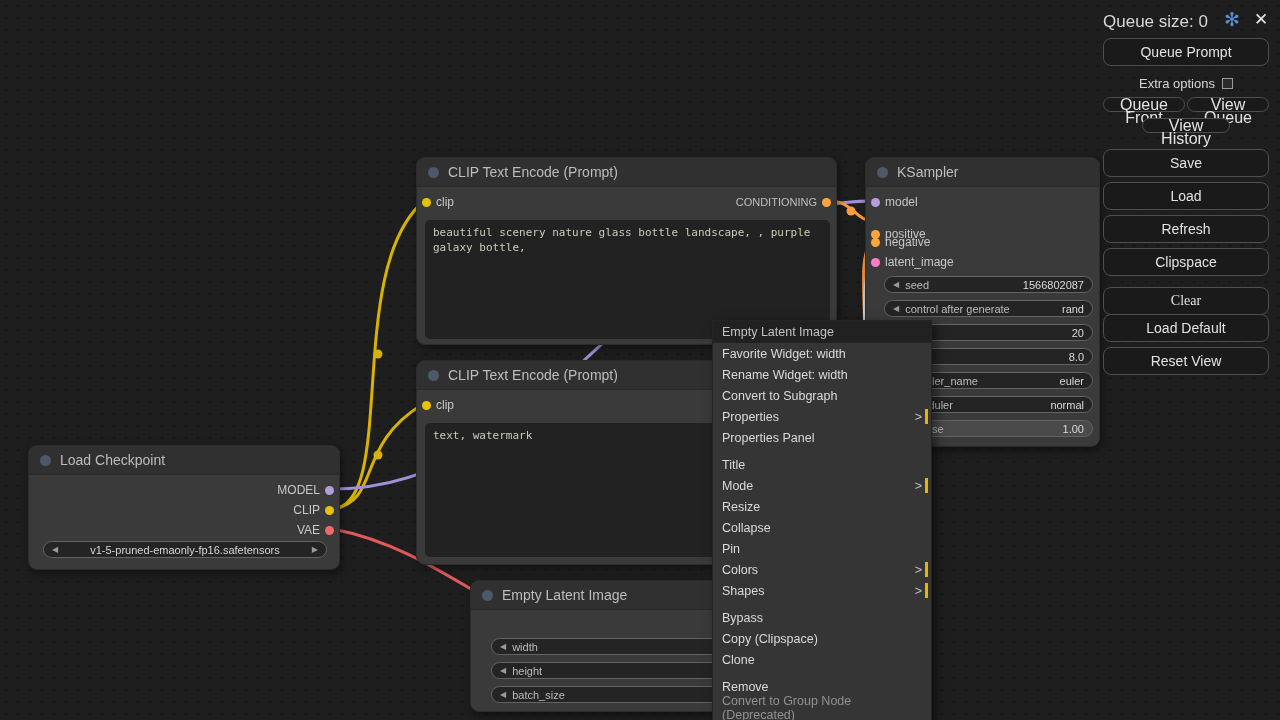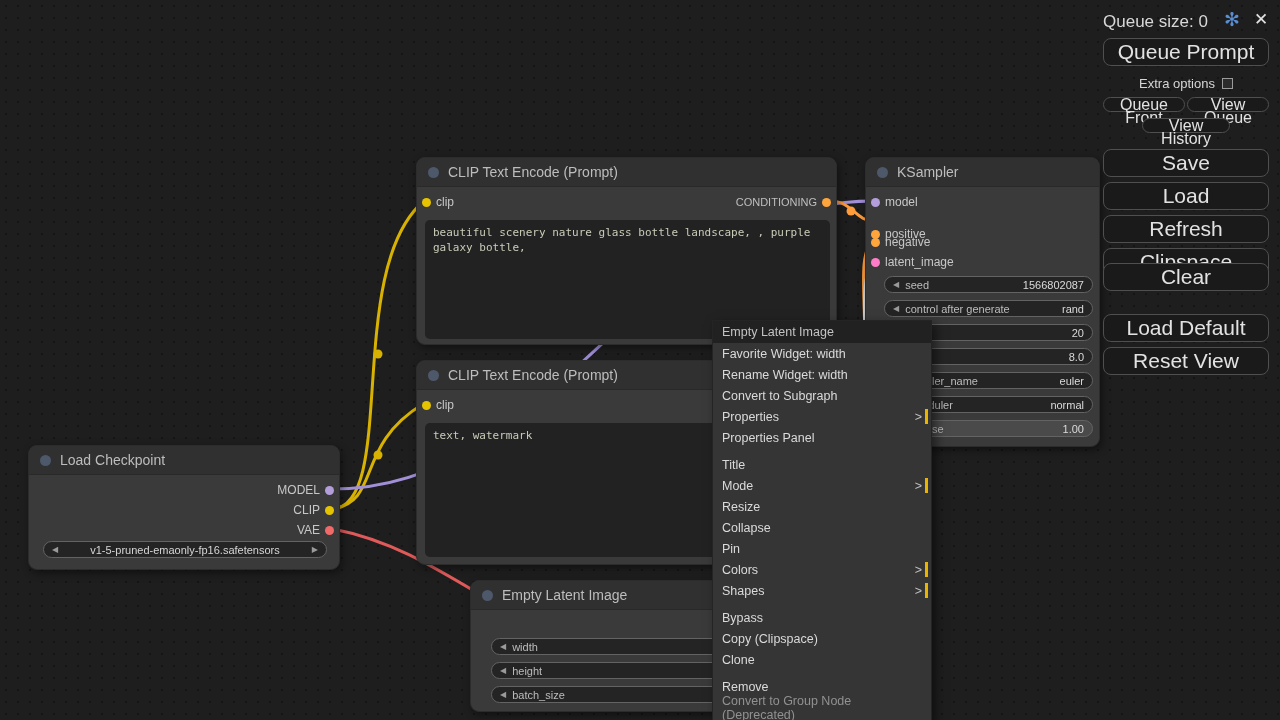--- a/index.html
+++ b/index.html
@@ -50,21 +50,21 @@
   .ctx-item.disabled { color:#919191; }
   .ctx-gap { height:6px; }
 
   
   .panel { position:absolute; left:1100px; top:0; width:176px; height:392px; z-index:20; }
   .panel .queue-size { position:absolute; left:3px; top:12px; color:#d8d8d8; font-size:17px; }
   .panel .gear { position:absolute; left:124px; top:8px; color:#5a8fd4; font-size:19px; cursor:pointer; }
   .panel .close { position:absolute; left:154px; top:9px; color:#e2e2e2; font-size:17px; cursor:pointer; }
   .btn { position:absolute; left:3px; width:166px; background:#1a1a1a; border:1px solid #4f4f4f;
          border-radius:8px; color:#e2e2e2; text-align:center; cursor:pointer; }
-  .btn-lg { height:28px; font-size:21px; line-height:26px; }
+  .btn-lg { height:28px; font-size:14px; line-height:26px; }
   .btn-sm { height:15px; font-size:16px; line-height:13px; }
   .extra-row { position:absolute; left:0; top:76px; width:172px; display:flex; justify-content:center;
                align-items:center; gap:7px; color:#d6d6d6; font-size:13px; }
   .checkbox { width:11px; height:11px; background:#2b2b2b; border:1px solid #9a9a9a; display:inline-block; }
 </style>
 </head>
 <body>
 
 <svg class="wires" width="1280" height="720">
   <path d="M 333 509 C 398 504 344 268 424 201" stroke="#d8b200"></path>
@@ -291,16 +291,16 @@
   </div>
 
   <div class="btn btn-sm" style="top:97px; left:3px; width:82px;">Queue Front</div>
   <div class="btn btn-sm" style="top:97px; left:87px; width:82px;">View Queue</div>
   <div class="btn btn-sm" style="top:118px; left:42px; width:88px;">View History</div>
 
   <div class="btn btn-lg" style="top:149px;">Save</div>
   <div class="btn btn-lg" style="top:182px;">Load</div>
   <div class="btn btn-lg" style="top:215px;">Refresh</div>
   <div class="btn btn-lg" style="top:248px;">Clipspace</div>
-  <div class="btn btn-lg" style="top:263px;">Clear</div>
+  <div class="btn btn-lg" style="top:287px;font-family:Liberation Serif, serif;">Clear</div>
   <div class="btn btn-lg" style="top:314px;">Load Default</div>
   <div class="btn btn-lg" style="top:347px;">Reset View</div>
 </div>
 
 </body></html>

